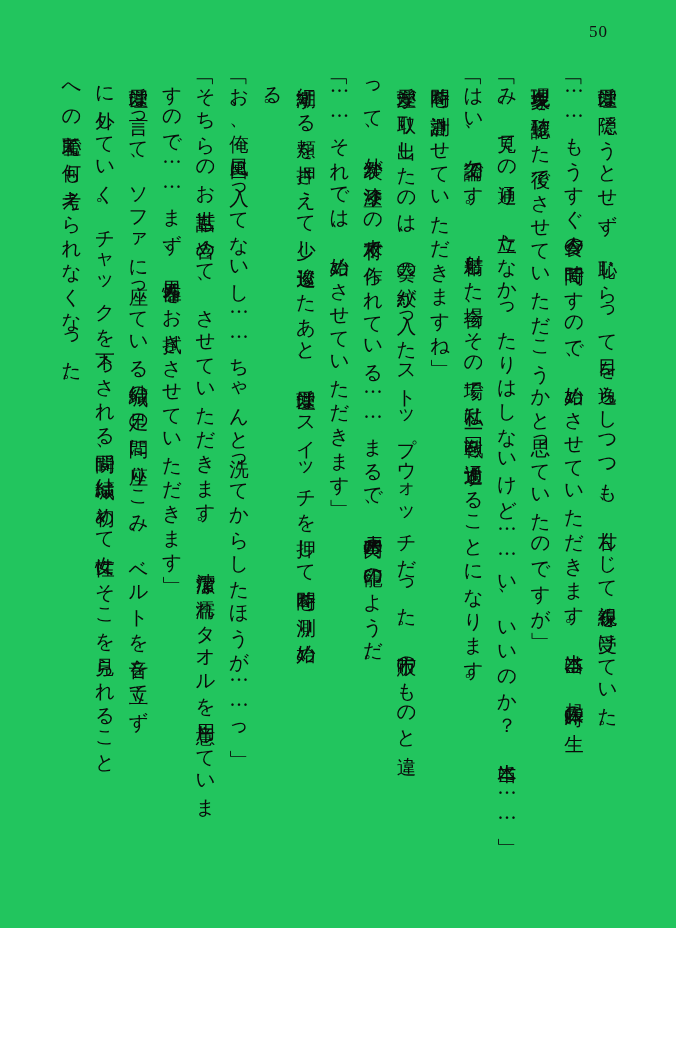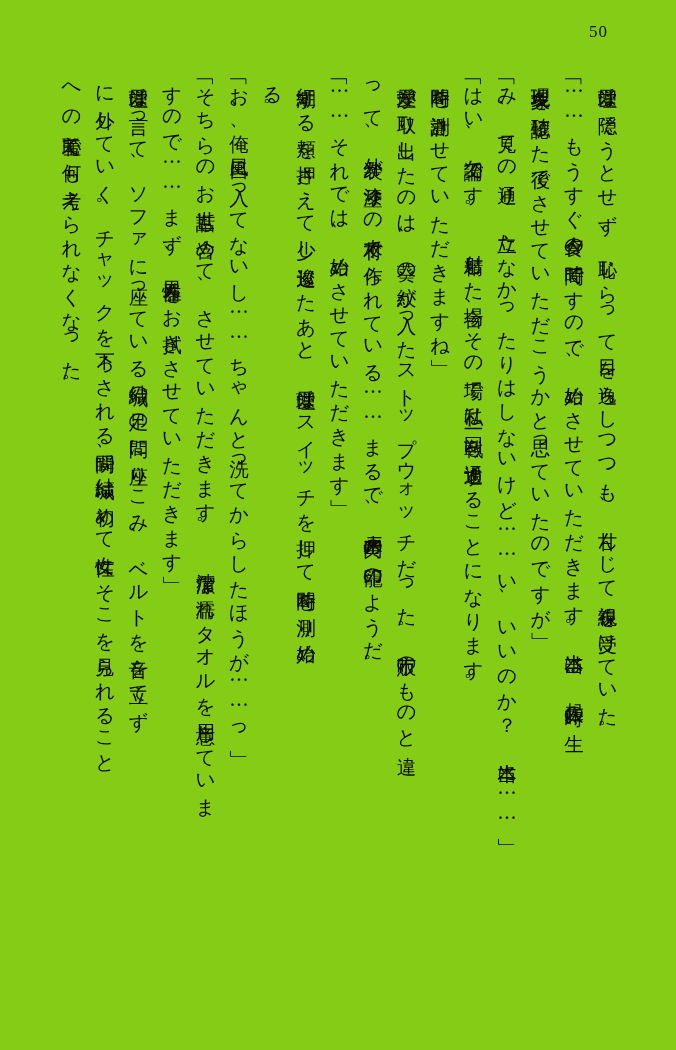--- a/index.html
+++ b/index.html
@@ -13,22 +13,22 @@
     font-family: "Liberation Serif", "DejaVu Serif", serif;
     color: #000000;
     overflow: hidden;
     position: relative;
   }
   .page {
     position: absolute;
     left: 0;
     top: 0;
     width: 676px;
-    height: 1050px;
-    background: #84cc16;
+    height: 928px;
+    background: #22c55e;
   }
   .page-number {
     position: absolute;
     top: 22px;
     right: 68px;
     font-size: 17px;
     font-family: "Liberation Serif", "DejaVu Serif", serif;
     letter-spacing: 1px;
     color: #111;
   }

